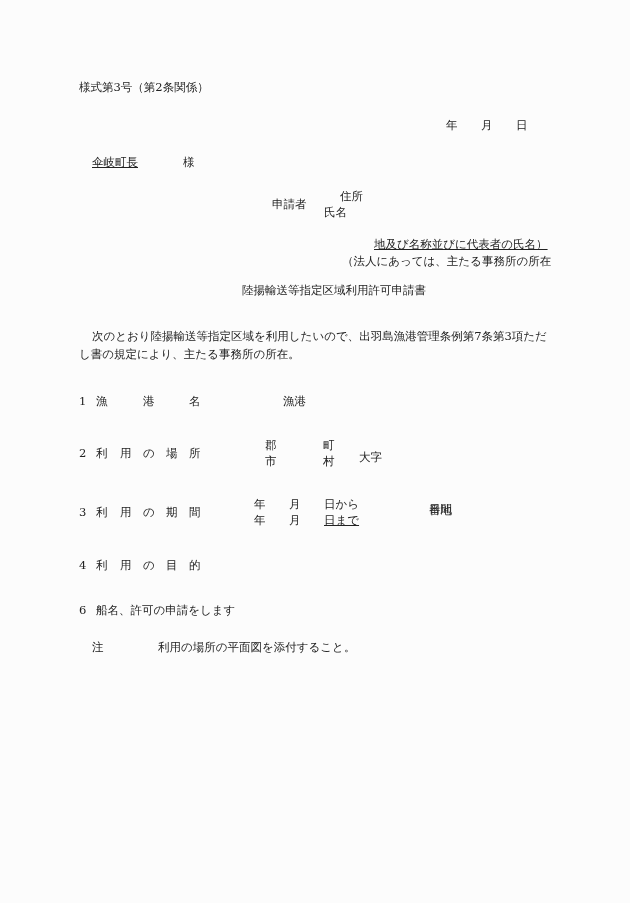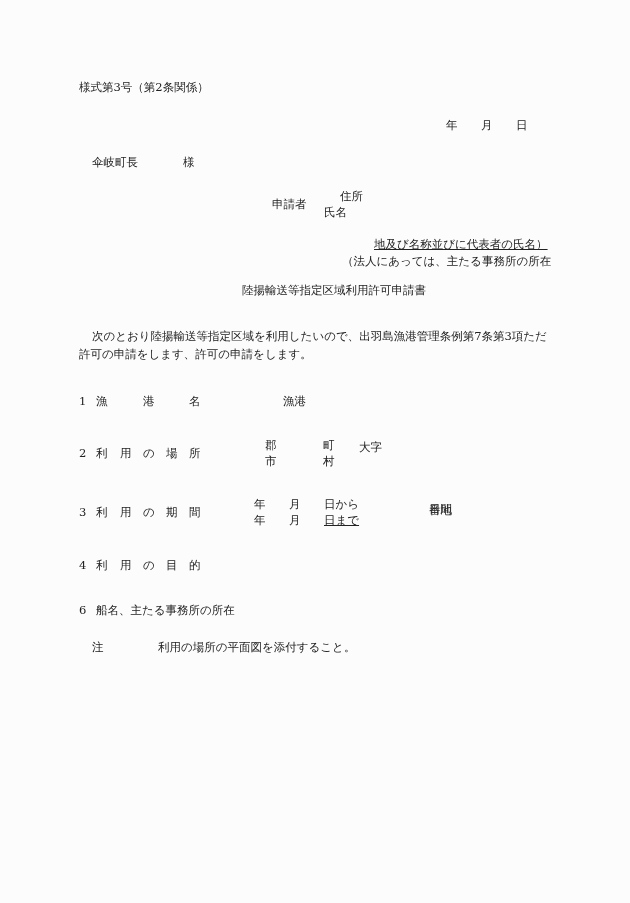--- a/index.html
+++ b/index.html
@@ -16,54 +16,54 @@
 </style>
 </head>
 <body>
 
 <div class="t" style="left:79px; top:82px;">様式第3号（第2条関係）</div>
 
 <div class="t" style="left:446px; top:120px;">年</div>
 <div class="t" style="left:481px; top:120px;">月</div>
 <div class="t" style="left:516px; top:120px;">日</div>
 
-<div class="t" style="left:92px; top:157px;">伞岐町長</div>
+<div class="t" style="left:92px; top:157px;text-decoration:underline;">伞岐町長</div>
 <div class="t" style="left:183px; top:157px;">様</div>
 
 <div class="t" style="left:272px; top:199px;">申請者</div>
 <div class="t" style="left:340px; top:191px;">住所</div>
 <div class="t" style="left:324px; top:207px;">氏名</div>
 <div class="t" style="left:342px; top:224px;margin-top:32px;">（法人にあっては、主たる事務所の所在</div>
 <div class="t" style="left:374px; top:239px;text-decoration:underline;">地及び名称並びに代表者の氏名）</div>
 
 <div class="t" style="left:222px; top:285px;padding-left:20px;">陸揚輸送等指定区域利用許可申請書</div>
 
 <div class="t" style="left:92px; top:331px;">次のとおり陸揚輸送等指定区域を利用したいので、出羽島漁港管理条例第7条第3項ただ</div>
-<div class="t" style="left:79px; top:349px;">許可の申請をします、許可の申請をします。</div>
+<div class="t" style="left:79px; top:349px;">し書の規定により、主たる事務所の所在。</div>
 
 <div>
   <div class="t" style="left:79px; top:396px;">1</div>
   <div class="t" style="left:96px; top:396px;">漁</div>
   <div class="t" style="left:143px; top:396px;">港</div>
   <div class="t" style="left:189px; top:396px;">名</div>
   <div class="t" style="left:283px; top:396px;">漁港</div>
 </div>
 
 <div>
   <div class="t" style="left:79px; top:448px;">2</div>
   <div class="t" style="left:96px; top:448px;">利</div>
   <div class="t" style="left:120px; top:448px;">用</div>
   <div class="t" style="left:143px; top:448px;">の</div>
   <div class="t" style="left:166px; top:448px;">場</div>
   <div class="t" style="left:189px; top:448px;">所</div>
   <div class="t" style="left:265px; top:440px;">郡</div>
   <div class="t" style="left:265px; top:456px;">市</div>
   <div class="t" style="left:323px; top:440px;">町</div>
   <div class="t" style="left:323px; top:456px;">村</div>
-  <div class="t" style="left:359px; top:442px;">大字</div>
+  <div class="t" style="left:359px; top:452px;">大字</div>
   <div class="t" style="left:429px; top:472px;margin-top:33px;">番地</div>
 </div>
 
 <div>
   <div class="t" style="left:79px; top:507px;">3</div>
   <div class="t" style="left:96px; top:507px;">利</div>
   <div class="t" style="left:120px; top:507px;">用</div>
   <div class="t" style="left:143px; top:507px;">の</div>
   <div class="t" style="left:166px; top:507px;">期</div>
   <div class="t" style="left:189px; top:507px;">間</div>
@@ -80,19 +80,19 @@
   <div class="t" style="left:79px; top:560px;">4</div>
   <div class="t" style="left:96px; top:560px;">利</div>
   <div class="t" style="left:120px; top:560px;">用</div>
   <div class="t" style="left:143px; top:560px;">の</div>
   <div class="t" style="left:166px; top:560px;">目</div>
   <div class="t" style="left:189px; top:560px;">的</div>
 </div>
 
 <div>
   <div class="t" style="left:79px; top:605px;">6</div>
-  <div class="t" style="left:96px; top:605px;">船名、主たる事務所の所在</div>
+  <div class="t" style="left:96px; top:605px;">船名、許可の申請をします</div>
 </div>
 
 <div>
   <div class="t" style="left:92px; top:642px;">注</div>
   <div class="t" style="left:114px; top:642px;margin-left:44px;">利用の場所の平面図を添付すること。</div>
 </div>
 
 </body></html>

